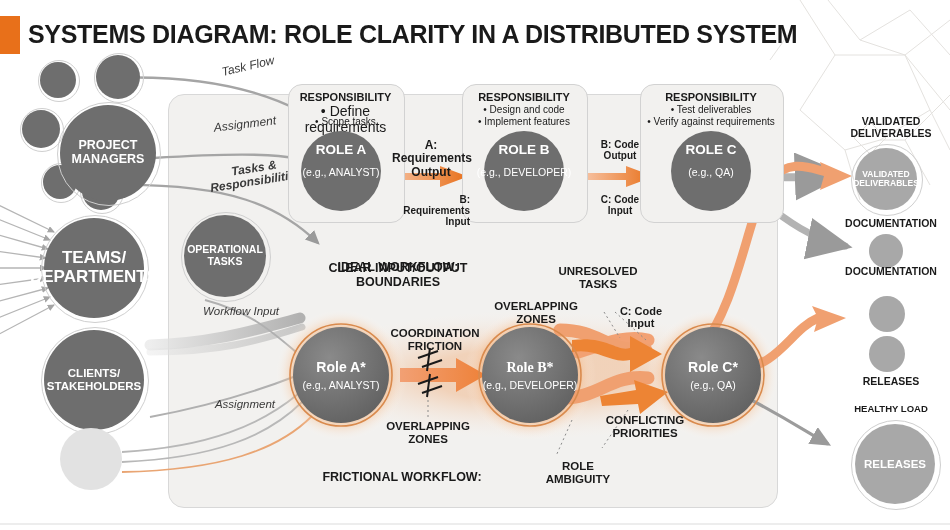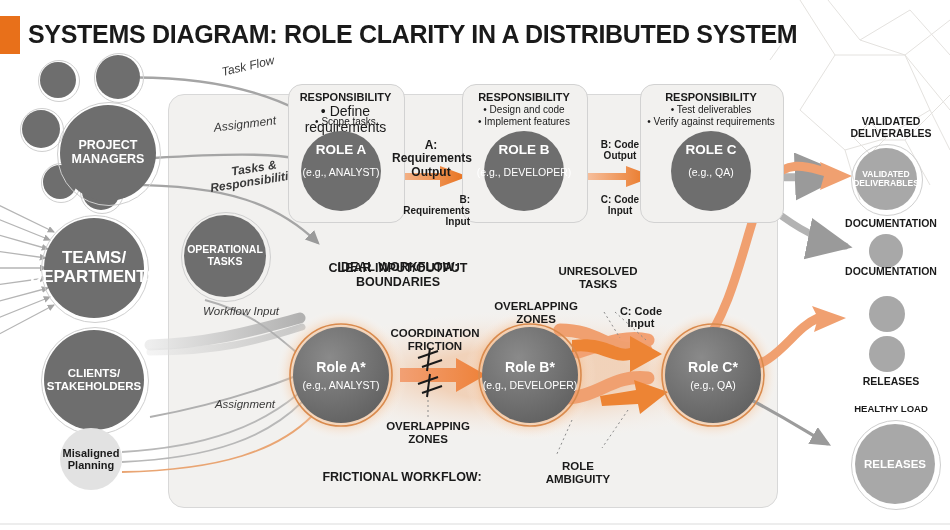--- a/index.html
+++ b/index.html
@@ -212,22 +212,20 @@
   <div class="ring" style="left:41px;top:215px;width:106px;height:106px;"></div>
   <div class="ctext" style="left:44px;top:218px;width:100px;height:100px;font-size:17px;white-space:pre-line;">TEAMS/
 DEPARTMENTS</div>
 
   <div class="circ circ-dark" style="left:44px;top:330px;width:100px;height:100px;"></div>
   <div class="ring" style="left:41px;top:327px;width:106px;height:106px;"></div>
   <div class="ctext" style="left:44px;top:330px;width:100px;height:100px;font-size:11.5px;white-space:pre-line;">CLIENTS/
 STAKEHOLDERS</div>
 
   <div class="circ circ-light" style="left:60px;top:428px;width:62px;height:62px;"></div>
-  <div class="ctext dark" style="left:60px;top:428px;width:62px;height:62px;font-size:11px;white-space:pre-line;">Misaligned
-Planning</div>
 
   <div class="circ circ-dark" style="left:184px;top:215px;width:82px;height:82px;"></div>
   <div class="ring" style="left:181px;top:212px;width:88px;height:88px;"></div>
   <div class="ctext" style="left:184px;top:215px;width:82px;height:82px;font-size:10.5px;white-space:pre-line;">OPERATIONAL
 TASKS</div>
 
   <div class="lbl handw" style="left:188px;top:60px;width:120px;font-size:12px;transform:rotate(-13deg);">Task Flow</div>
   <div class="lbl handw" style="left:190px;top:118px;width:110px;font-size:12px;transform:rotate(-7deg);">Assignment</div>
   <div class="lbl handw bold" style="left:190px;top:162px;width:130px;font-size:12px;white-space:pre-line;transform:rotate(-9deg);">Tasks &amp;
 Responsibilities</div>
@@ -275,36 +273,38 @@
     <circle cx="341" cy="375" r="51" fill="none" stroke="#D98A4D" stroke-width="1.6"></circle>
     <circle cx="530" cy="375" r="48" fill="url(#circShade)"></circle>
     <circle cx="530" cy="375" r="51" fill="none" stroke="#D98A4D" stroke-width="1.6"></circle>
     <circle cx="713" cy="375" r="48" fill="url(#circShade)"></circle>
     <circle cx="713" cy="375" r="51" fill="none" stroke="#D98A4D" stroke-width="1.6"></circle>
   </svg>
 
   <div class="ctext" style="left:293px;top:358px;width:96px;height:20px;font-size:14px;">Role A*</div>
   <div class="ctext" style="left:285px;top:377px;width:112px;height:18px;font-size:10.5px;font-weight:normal;">(e.g., ANALYST)</div>
 
-  <div class="ctext" style="left:482px;top:358px;width:96px;height:20px;font-size:14px;">Role B*</div>
+  <div class="ctext" style="left:482px;top:358px;width:96px;height:20px;font-size:14px;font-family:Liberation Serif, serif;">Role B*</div>
   <div class="ctext" style="left:468px;top:377px;width:124px;height:18px;font-size:10.5px;font-weight:normal;">(e.g., DEVELOPER)</div>
 
   <div class="ctext" style="left:665px;top:358px;width:96px;height:20px;font-size:14px;">Role C*</div>
   <div class="ctext" style="left:661px;top:377px;width:104px;height:18px;font-size:10.5px;font-weight:normal;">(e.g., QA)</div>
 
   <div class="lbl bold" style="left:382px;top:327px;width:106px;font-size:11.5px;white-space:pre-line;">COORDINATION
 FRICTION</div>
   <div class="lbl bold" style="left:483px;top:300px;width:106px;font-size:11.5px;white-space:pre-line;">OVERLAPPING
 ZONES</div>
   <div class="lbl bold" style="left:375px;top:420px;width:106px;font-size:11.5px;white-space:pre-line;">OVERLAPPING
 ZONES</div>
   <div class="lbl bold" style="left:545px;top:265px;width:106px;font-size:11.5px;white-space:pre-line;">UNRESOLVED
 TASKS</div>
   <div class="lbl bold" style="left:605px;top:305px;width:72px;font-size:11px;white-space:pre-line;">C: Code
 Input</div>
+  <div class="lbl bold" style="left:590px;top:414px;width:110px;font-size:11.5px;white-space:pre-line;">CONFLICTING
+PRIORITIES</div>
   <div class="lbl bold" style="left:532px;top:460px;width:92px;font-size:11.5px;white-space:pre-line;">ROLE
 AMBIGUITY</div>
 
   <div class="lbl bold" style="left:300px;top:470px;width:204px;font-size:12.5px;">FRICTIONAL WORKFLOW:</div>
 
   <div class="lbl bold" style="left:836px;top:116px;width:110px;font-size:10.5px;white-space:pre-line;">VALIDATED
 DELIVERABLES</div>
   <div class="circ circ-mid" style="left:855px;top:148px;width:62px;height:62px;"></div>
   <div class="ring" style="left:851px;top:144px;width:70px;height:70px;"></div>
   <div class="ctext" style="left:851px;top:148px;width:70px;height:62px;font-size:8.5px;white-space:pre-line;">VALIDATED

